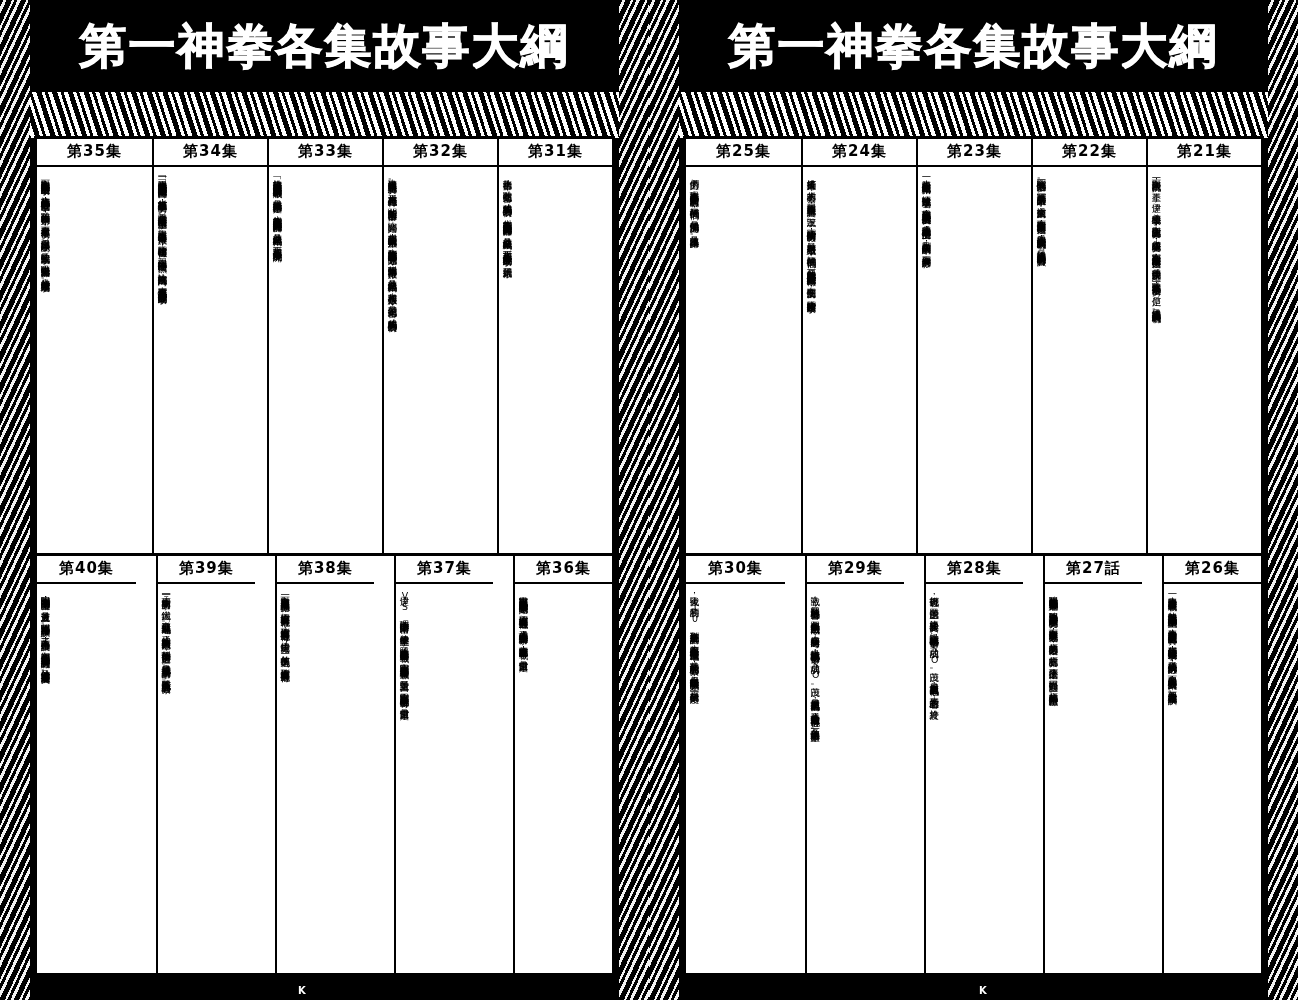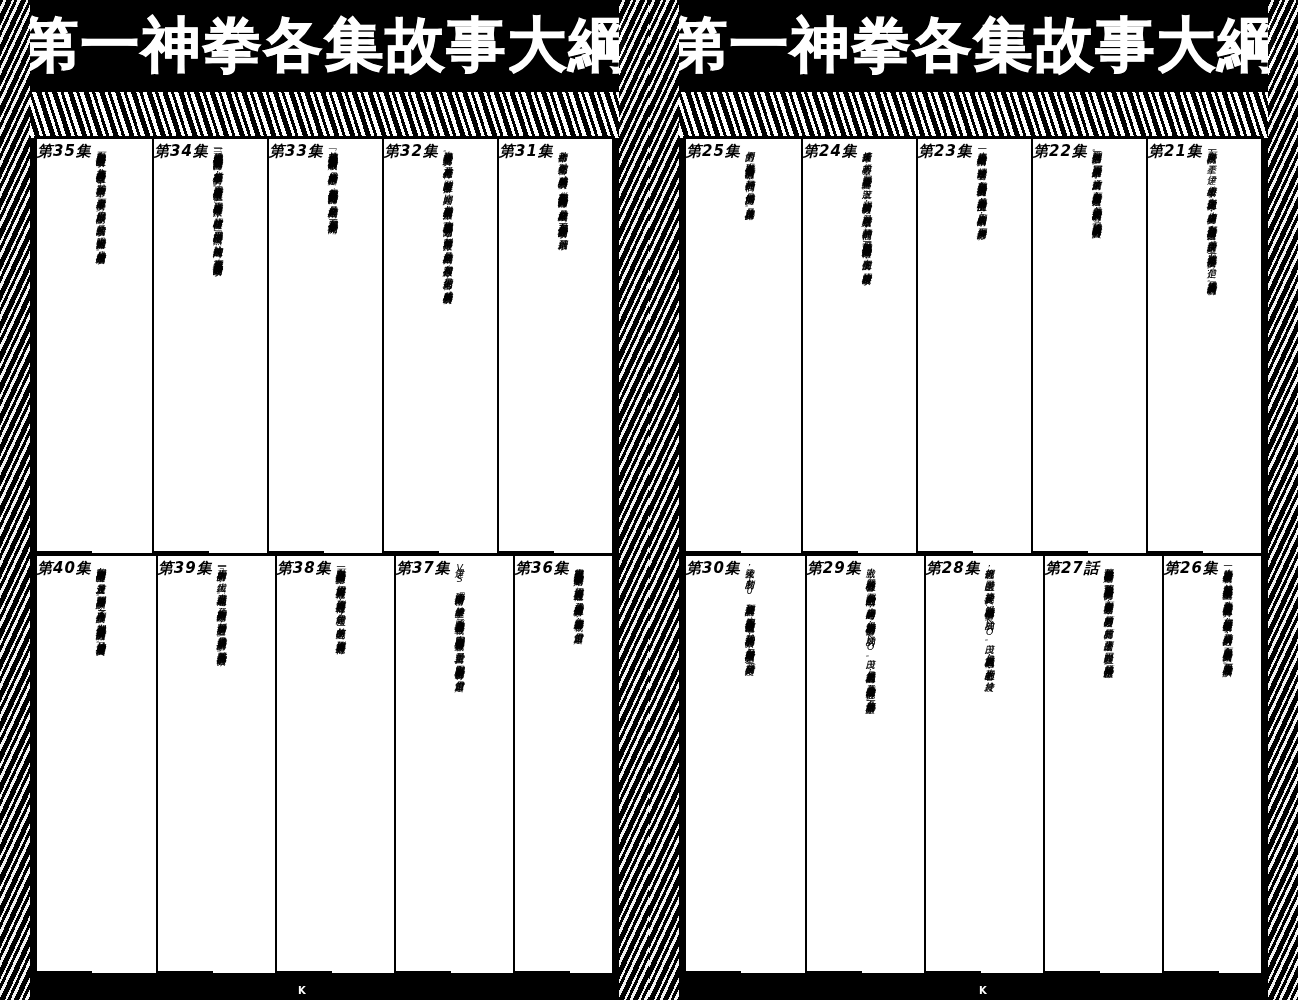--- a/index.html
+++ b/index.html
@@ -44,21 +44,21 @@
 
   
   .title-band {
     position: absolute; left: 0; top: 0; width: 649px; height: 92px;
     background: #000;
     display: flex; align-items: center; justify-content: center;
   }
   .title-text {
     color: #fff;
     font-weight: bold;
-    font-size: 59px;
+    font-size: 47px;
     letter-spacing: 2px;
     white-space: nowrap;
     font-family: "DejaVu Sans", "Liberation Sans", sans-serif;
     -webkit-text-stroke: 1px #fff;
   }
 
   
   .table-wrap {
     position: absolute;
     left: 34px; top: 136px;
@@ -72,23 +72,22 @@
     display: flex;
     flex-direction: row;      
     border-bottom: 3px solid #000;
     min-height: 0;
   }
   .block:last-child { border-bottom: none; gap: 20px; }
 
   .col {
     flex: 1 1 20%;
     border-left: 2px solid #000;
-    display: flex; flex-direction: row;
+    display: flex; flex-direction: column;
     min-width: 0;
-    font-style: italic;
   }
   .col:first-child { border-left: none; }
 
   .col-head {
     border-bottom: 2px solid #000;
     text-align: center;
     font-weight: bold;
     font-size: 15px;
     line-height: 1;
     padding: 5px 0 6px;

